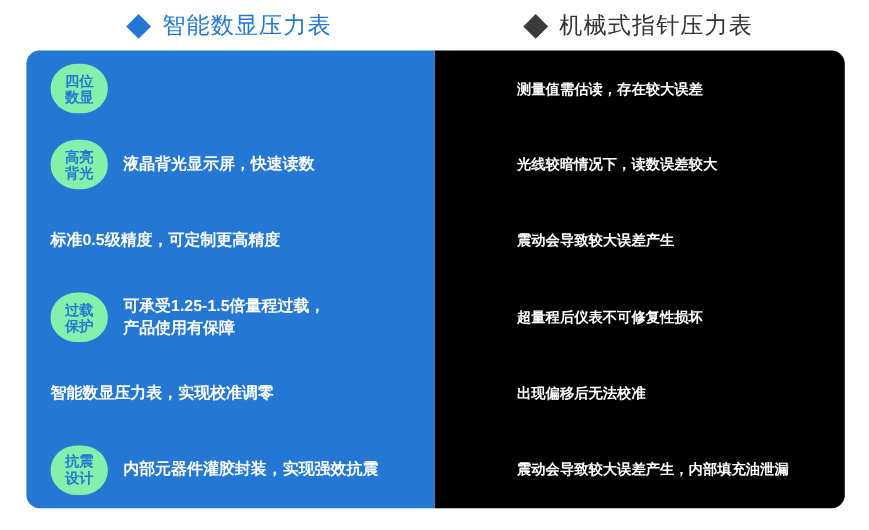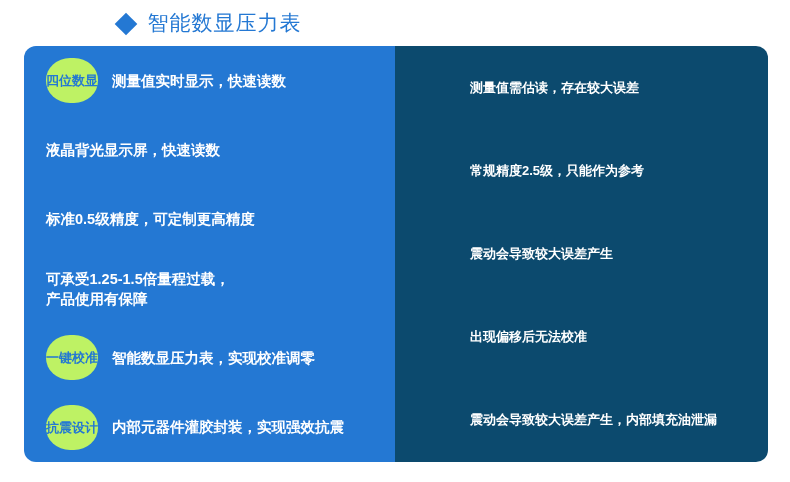--- a/index.html
+++ b/index.html
@@ -45,44 +45,44 @@
     box-sizing:border-box;
   }
   .panel-left{
     left:24px;width:371px;
     background:#2478d3;
     border-radius:12px 0 0 12px;
     z-index:2;
   }
   .panel-right{
     left:395px;width:373px;
-    background:#0c4a6e;
+    background:#000000;
     border-radius:0 12px 12px 0;
     z-index:1;
   }
 
   
   .rows{
     position:absolute;left:0;top:0;width:100%;height:100%;
     display:flex;flex-direction:column;
   }
   .row{
     flex:1 1 0;
     display:flex;align-items:center;
     box-sizing:border-box;
   }
   .row-left{padding-left:22px;}
   .row-right{padding-left:75px;}
 
   .badge{
     flex:none;
     width:52px;height:45px;
-    background:#bef264;
+    background:#86efac;
     border-radius:24px/22px;
-    display:flex;flex-direction:row;
+    display:flex;flex-direction:column;
     align-items:center;justify-content:center;
     margin-right:14px;
   }
   .badge span{
     color:#2478d3;
     font-size:13px;
     font-weight:bold;
     line-height:15px;
     letter-spacing:0px;
     white-space:nowrap;
@@ -103,72 +103,82 @@
   }
 </style>
 </head>
 <body>
 
 <div class="headers">
   <div class="hdr hdr-left">
     <span class="diamond blue"></span>
     <span class="hdr-title">智能数显压力表</span>
   </div>
+  <div class="hdr hdr-right">
+    <span class="diamond dark"></span>
+    <span class="hdr-title">机械式指针压力表</span>
+  </div>
 </div>
 
 <div class="panel panel-right">
   <div class="rows">
     <div class="row row-right">
       <span class="con-text">测量值需估读，存在较大误差</span>
     </div>
     <div class="row row-right">
-      <span class="con-text">常规精度2.5级，只能作为参考</span>
+      <span class="con-text">光线较暗情况下，读数误差较大</span>
     </div>
     <div class="row row-right">
       <span class="con-text">震动会导致较大误差产生</span>
+    </div>
+    <div class="row row-right">
+      <span class="con-text">超量程后仪表不可修复性损坏</span>
     </div>
     <div class="row row-right">
       <span class="con-text">出现偏移后无法校准</span>
     </div>
     <div class="row row-right">
       <span class="con-text">震动会导致较大误差产生，内部填充油泄漏</span>
     </div>
   </div>
 </div>
 
 <div class="panel panel-left">
   <div class="rows">
 
     <div class="row row-left">
       <div class="badge">
         <span>四位</span>
         <span>数显</span>
       </div>
-      <span class="feat-text">测量值实时显示，快速读数</span>
     </div>
 
     <div class="row row-left">
+      <div class="badge">
+        <span>高亮</span>
+        <span>背光</span>
+      </div>
       <span class="feat-text">液晶背光显示屏，快速读数</span>
     </div>
 
     <div class="row row-left">
       <span class="feat-text">标准0.5级精度，可定制更高精度</span>
     </div>
 
 
     <div class="row row-left">
+      <div class="badge">
+        <span>过载</span>
+        <span>保护</span>
+      </div>
       <span class="feat-text">可承受1.25-1.5倍量程过载，
 产品使用有保障</span>
     </div>
 
     <div class="row row-left">
-      <div class="badge">
-        <span>一键</span>
-        <span>校准</span>
-      </div>
       <span class="feat-text">智能数显压力表，实现校准调零</span>
     </div>
 
     <div class="row row-left">
       <div class="badge">
         <span>抗震</span>
         <span>设计</span>
       </div>
       <span class="feat-text">内部元器件灌胶封装，实现强效抗震</span>
     </div>

